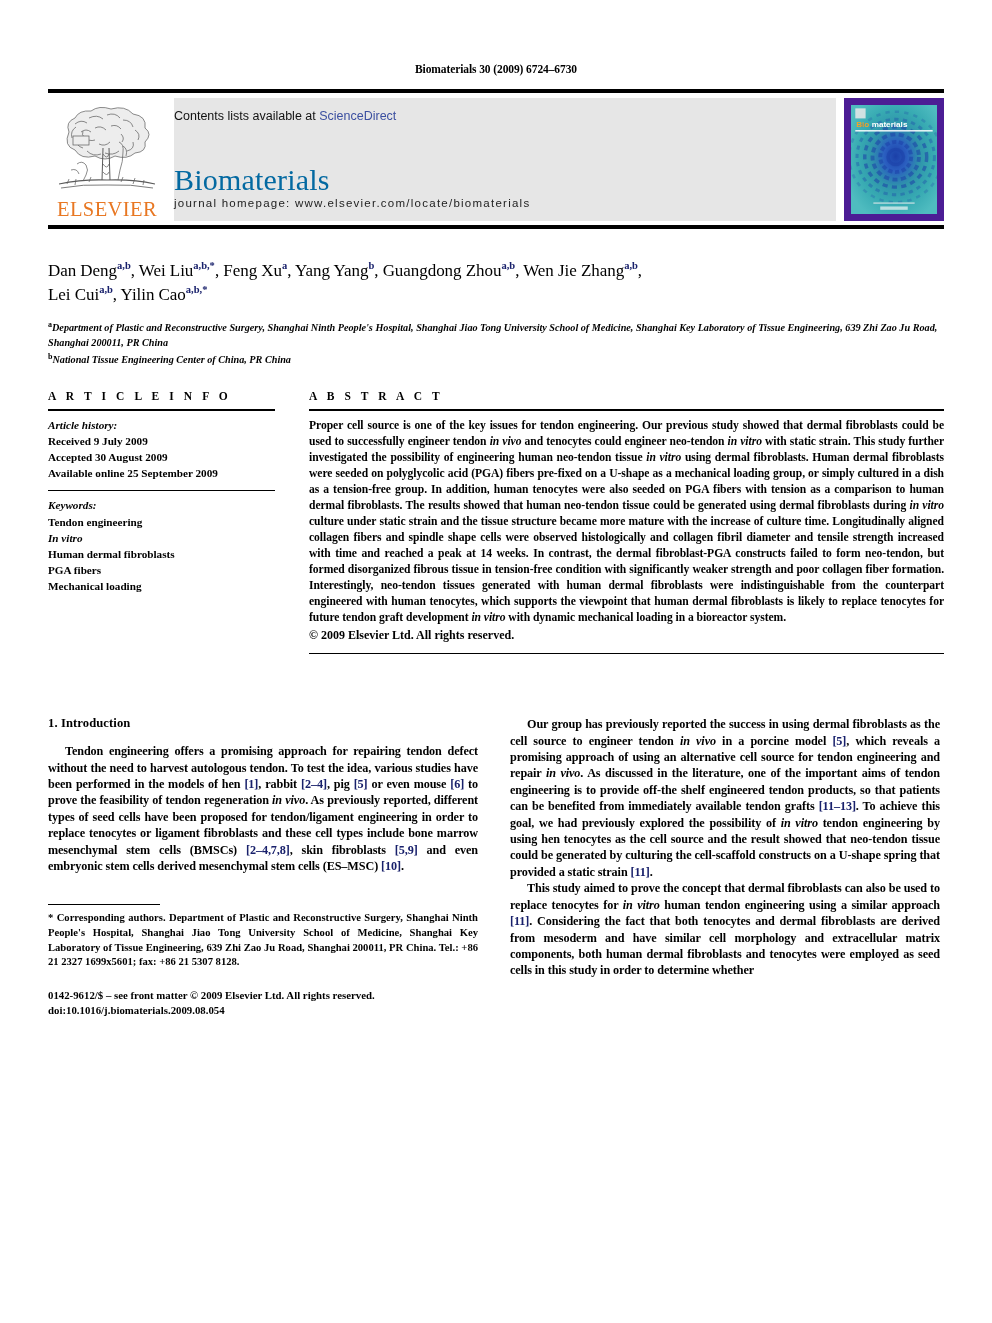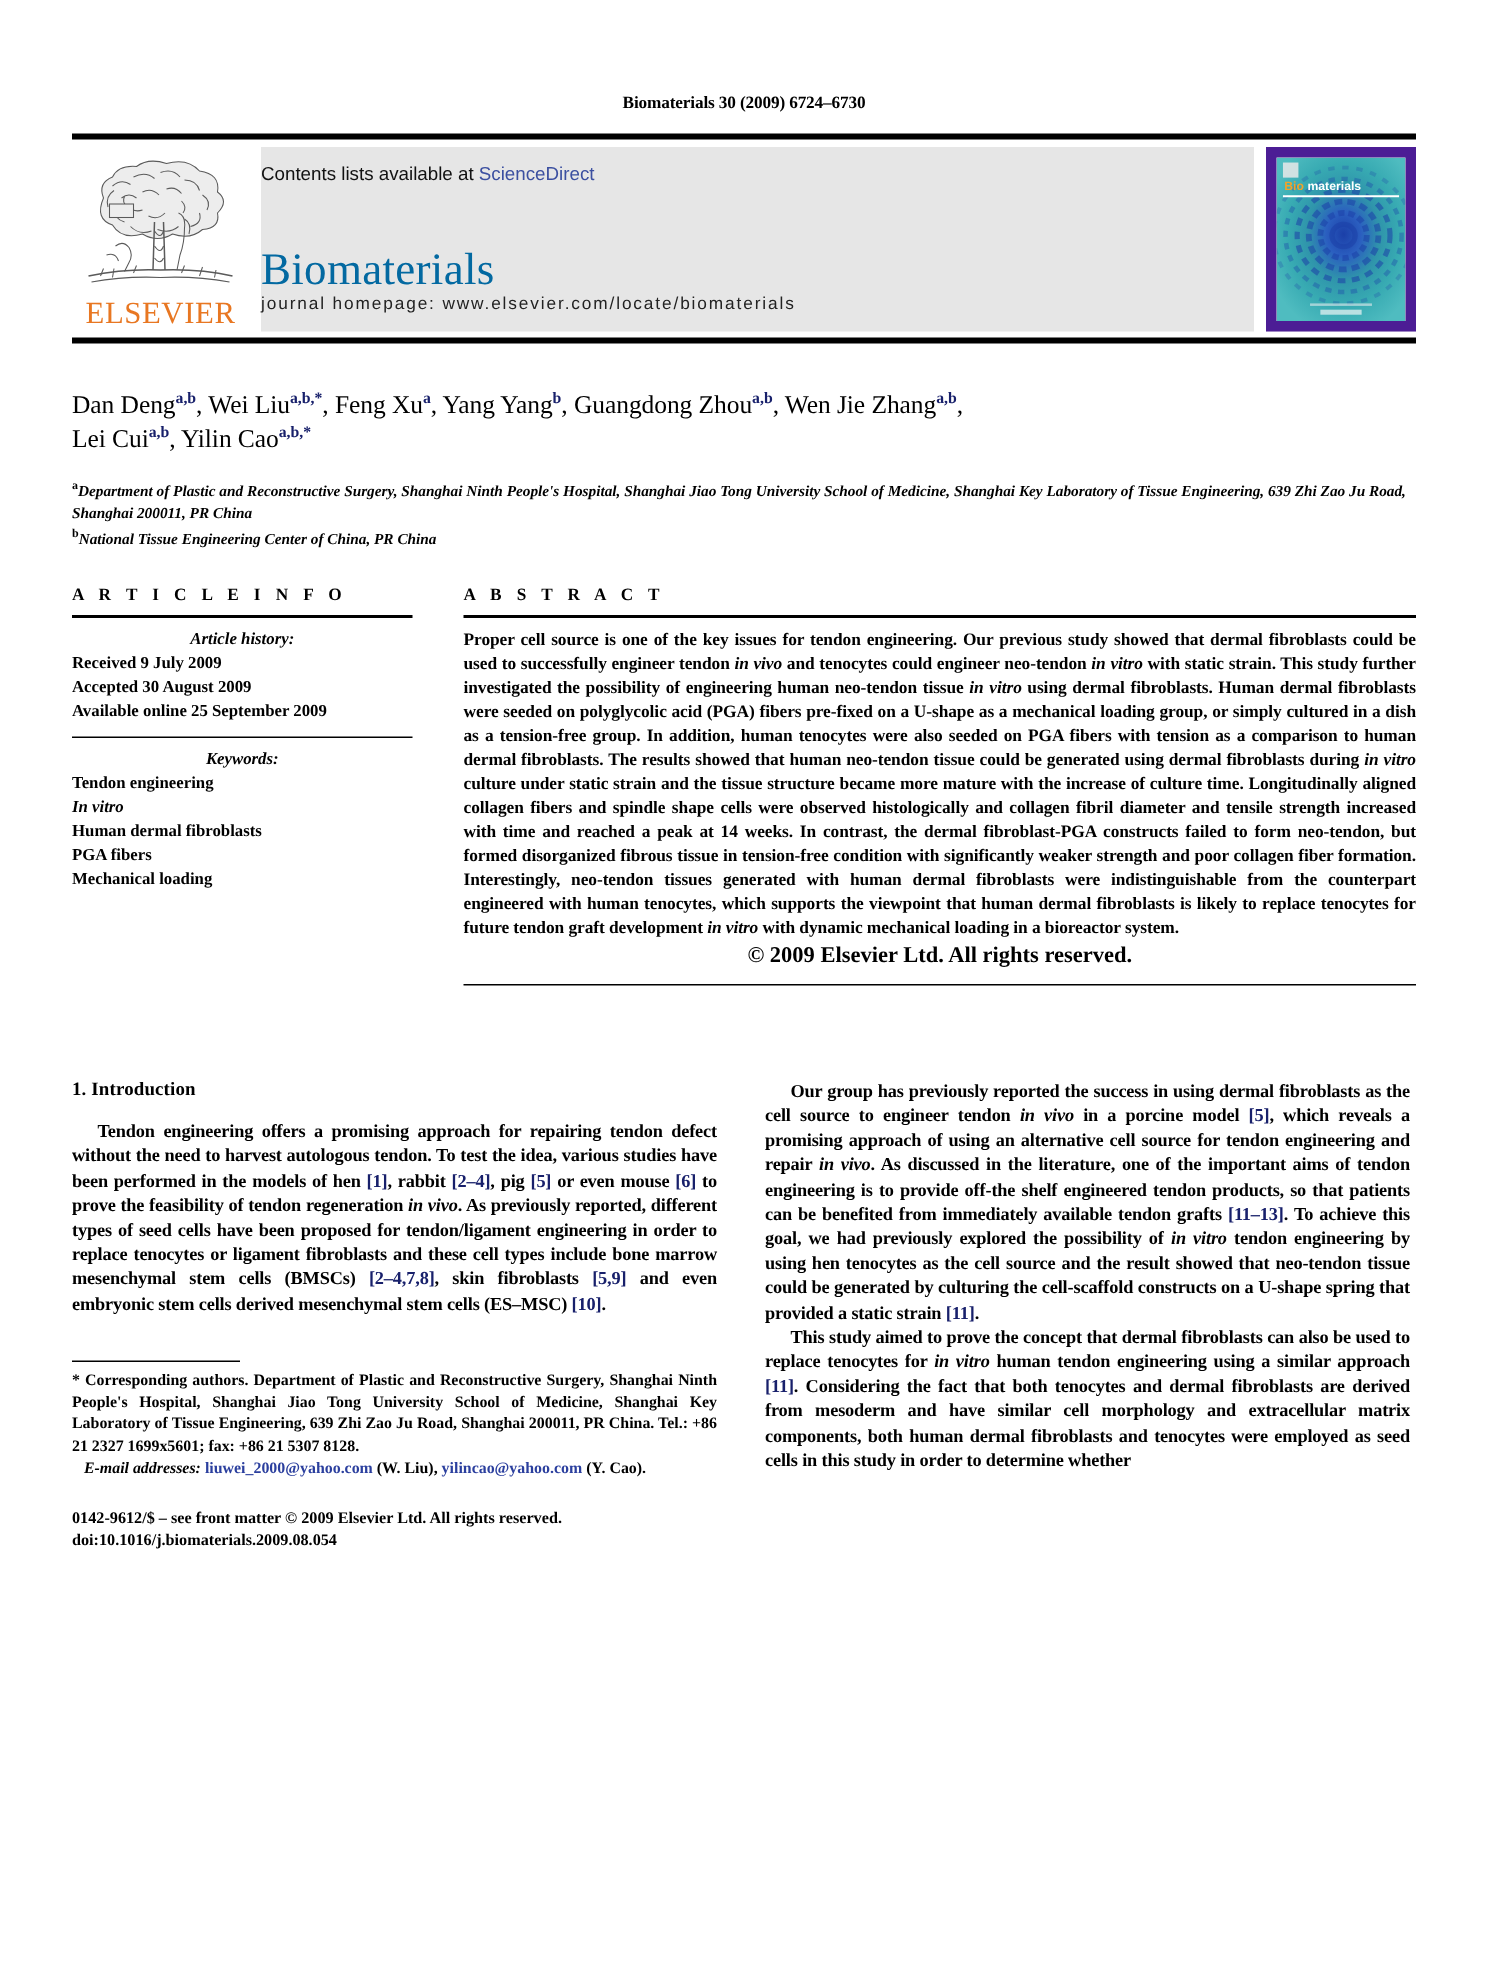--- a/index.html
+++ b/index.html
@@ -138,34 +138,34 @@
   .col-abs  { flex: 1 1 auto; padding-left: 16px;}
   .sec-head {
     font-family: "Liberation Serif", serif;
     font-weight: bold;
     font-size: 11.5px;
     letter-spacing: 3.6px;
   }
   .rule { border-top: 2.5px solid #000; margin-top: 7px; }
   .rule-thin { border-top: 1.2px solid #000; margin-top: 9px; }
   .info-group { font-size: 11.2px; line-height: 1.43; font-weight: bold; padding-top: 6px; }
-  .info-group .lbl { font-style: italic; text-align: center; }
+  .info-group .lbl { font-style: italic; }
   .info-group .kw-italic { font-style: italic; }
   .abs-body {
     padding-top: 7px;
     font-size: 11.6px;
     line-height: 1.38;
     text-align: justify;
     font-weight: bold;
     letter-spacing: -0.05px;
   }
   .abs-body i { font-style: italic; }
   .abs-copy {
-    text-align: center;
-    font-size: 15px;
+    text-align: left;
+    font-size: 12px;
     font-weight: bold;
     margin-top: 2px;
   }
   .abs-rule-bottom { border-top: 1.2px solid #000; margin-top: 10px; }
 
   
   .body2col {
     margin: 30px 48px 0 48px;
     display: flex;
   }
@@ -334,27 +334,20 @@
       <h2 class="sec-title">1. Introduction</h2>
       <p class="para">
         Tendon engineering offers a promising approach for repairing tendon defect without the need to harvest autologous tendon. To test the idea, various studies have been performed in the models of hen <span class="ref">[1]</span>, rabbit <span class="ref">[2–4]</span>, pig <span class="ref">[5]</span> or even mouse <span class="ref">[6]</span> to prove the feasibility of tendon regeneration <i>in vivo</i>. As previously reported, different types of seed cells have been proposed for tendon/ligament engineering in order to replace tenocytes or ligament fibroblasts and these cell types include bone marrow mesenchymal stem cells (BMSCs) <span class="ref">[2–4,7,8]</span>, skin fibroblasts <span class="ref">[5,9]</span> and even embryonic stem cells derived mesenchymal stem cells (ES–MSC) <span class="ref">[10]</span>.
       </p>
 
       <div class="footnote-wrap">
         <div class="fn-rule"></div>
         <div class="fn">
           <span class="indent">* Corresponding authors. Department of Plastic and Reconstructive Surgery, Shanghai Ninth People's Hospital, Shanghai Jiao Tong University School of Medicine, Shanghai Key Laboratory of Tissue Engineering, 639 Zhi Zao Ju Road, Shanghai 200011, PR China. Tel.: +86 21 2327 1699x5601; fax: +86 21 5307 8128.</span>
         </div>
-        <div class="fn" style="margin-top:0;">
-          &nbsp;&nbsp;&nbsp;<span class="em-lbl">E-mail addresses:</span>
-          <span class="maillink">liuwei_2000@yahoo.com</span>
-          <span>(W. Liu),</span>
-          <span class="maillink">yilincao@yahoo.com</span>
-          <span>(Y. Cao).</span>
-        </div>
         <div class="issn">
           <div>0142-9612/$ – see front matter © 2009 Elsevier Ltd. All rights reserved.</div>
           <div>doi:10.1016/j.biomaterials.2009.08.054</div>
         </div>
       </div>
     </div>
 
     <div class="bcol right">
       <p class="para">
         Our group has previously reported the success in using dermal fibroblasts as the cell source to engineer tendon <i>in vivo</i> in a porcine model <span class="ref">[5]</span>, which reveals a promising approach of using an alternative cell source for tendon engineering and repair <i>in vivo</i>. As discussed in the literature, one of the important aims of tendon engineering is to provide off-the shelf engineered tendon products, so that patients can be benefited from immediately available tendon grafts <span class="ref">[11–13]</span>. To achieve this goal, we had previously explored the possibility of <i>in vitro</i> tendon engineering by using hen tenocytes as the cell source and the result showed that neo-tendon tissue could be generated by culturing the cell-scaffold constructs on a U-shape spring that provided a static strain <span class="ref">[11]</span>.

